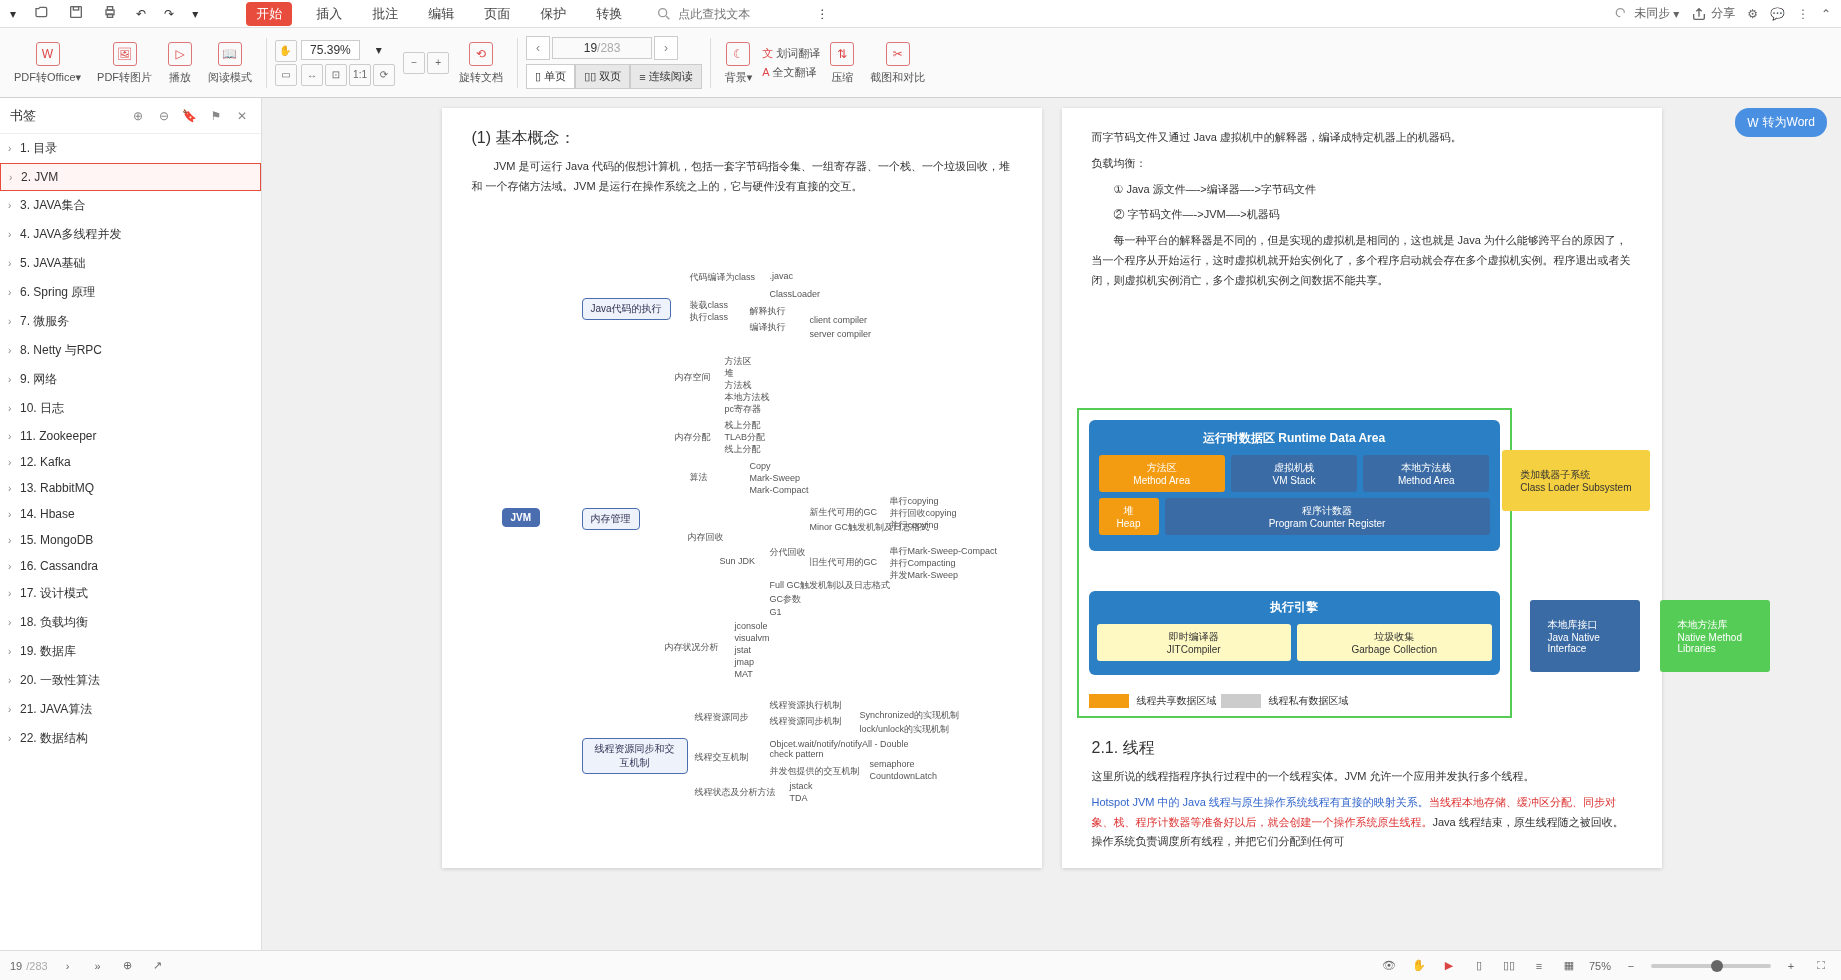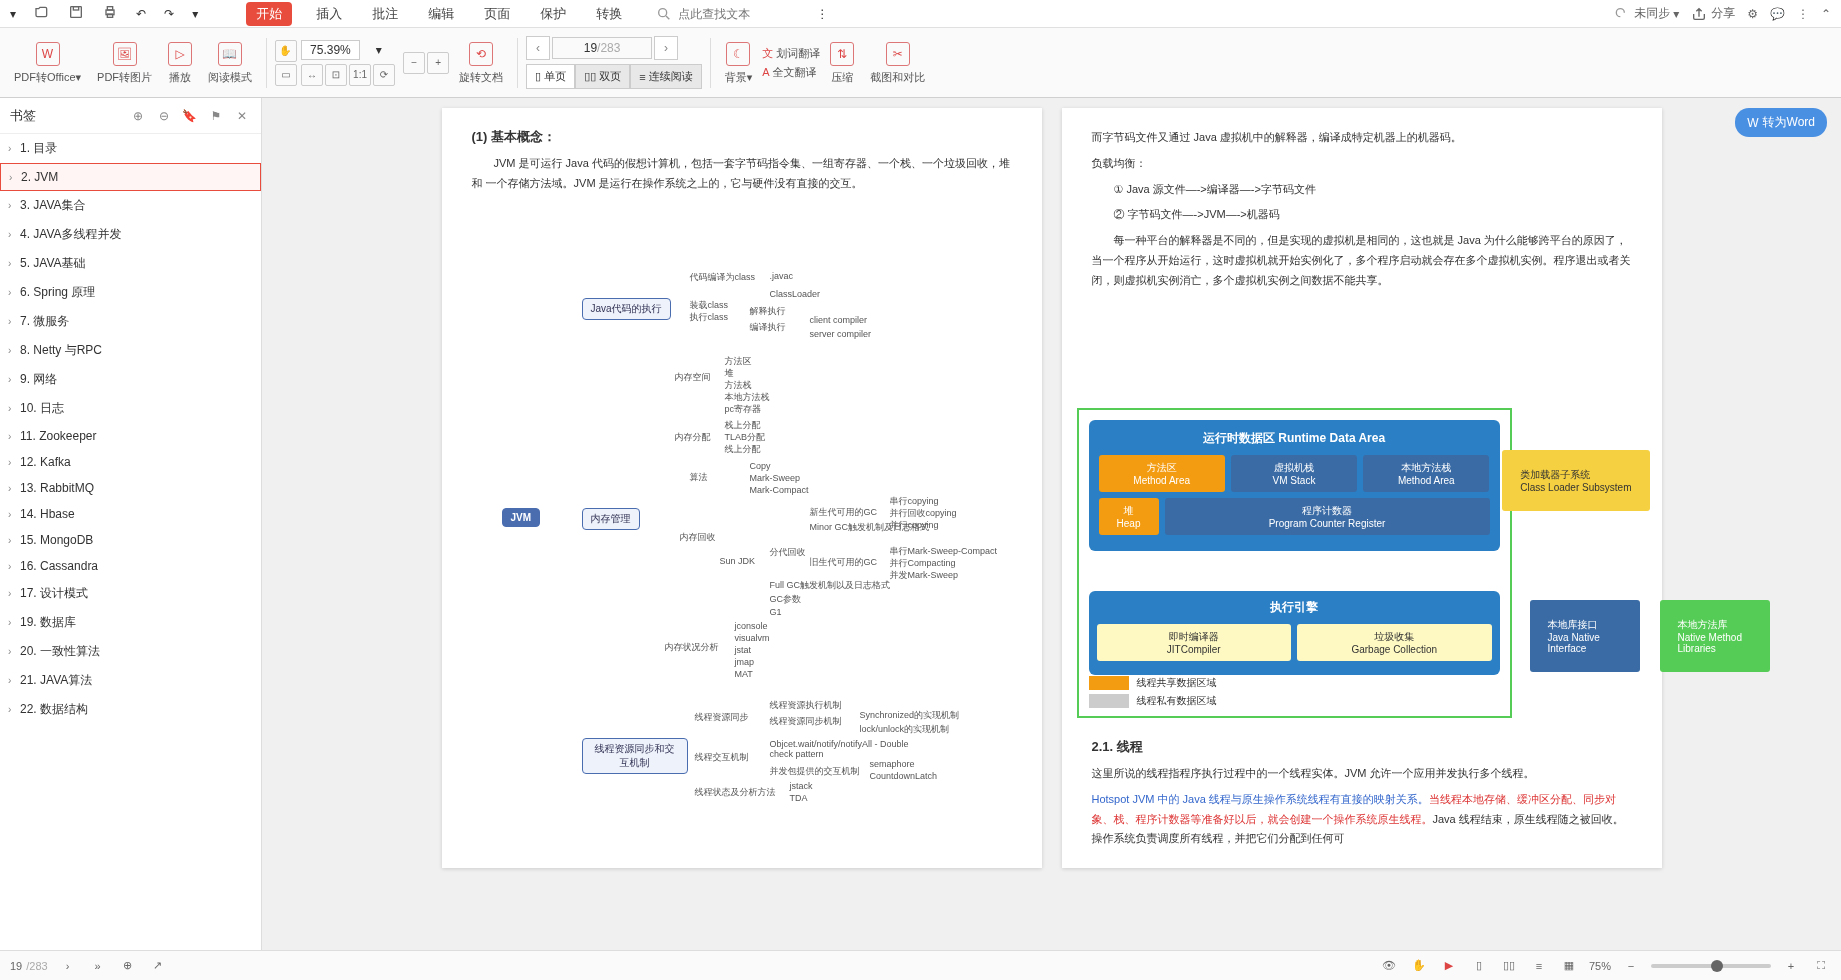--- a/index.html
+++ b/index.html
@@ -35,21 +35,21 @@
 .sidebar-head .title{font-size:13px;color:#333;font-weight:500}
 .sidebar-head .sp{flex:1}
 .sidebar-head .hi{width:18px;height:18px;color:#888;cursor:pointer;display:flex;align-items:center;justify-content:center}
 .bm-list{flex:1;overflow-y:auto}
 .bm-item{padding:6px 10px 6px 20px;font-size:12px;color:#333;cursor:pointer;display:flex;align-items:center;gap:4px;position:relative}
 .bm-item::before{content:"›";position:absolute;left:8px;color:#888;font-size:10px}
 .bm-item.active{border:1px solid #e84c3d;background:#fff5f4}
 .content{flex:1;background:#f0f0f0;overflow:auto;position:relative}
 .pages{display:flex;gap:20px;padding:10px;justify-content:center}
 .page{background:#fff;box-shadow:0 1px 4px rgba(0,0,0,.15);width:600px;height:760px;position:relative;font-size:11px;padding:20px 30px}
-.page h4{font-size:13px;margin-bottom:8px;font-weight:700}
+.page h4{font-size:16px;margin-bottom:8px;font-weight:400}
 .page p{font-size:11px;line-height:1.8;color:#333;margin-bottom:6px}
 .mindmap{position:absolute;top:160px;left:60px;right:20px;bottom:20px}
 .mm-node{position:absolute;border:1px solid #4a6db0;background:#eef2fb;border-radius:4px;padding:3px 8px;font-size:10px;color:#335}
 .mm-root{background:#4a6db0;color:#fff;font-weight:600}
 .mm-leaf{border:none;background:none;color:#555;font-size:9px}
 .diagram{position:absolute;top:300px;left:15px;right:150px;border:2px solid #5c5;padding:10px;height:310px}
 .dg-big{background:#2b7fc4;border-radius:6px;padding:10px;color:#fff}
 .dg-title{text-align:center;font-size:12px;font-weight:600;margin-bottom:8px}
 .dg-row{display:flex;gap:6px;margin-bottom:6px}
 .dg-box{flex:1;text-align:center;padding:6px;border-radius:3px;font-size:10px}
@@ -244,20 +244,21 @@
           <div class="bm-item">8. Netty 与RPC</div>
           <div class="bm-item">9. 网络</div>
           <div class="bm-item">10. 日志</div>
           <div class="bm-item">11. Zookeeper</div>
           <div class="bm-item">12. Kafka</div>
           <div class="bm-item">13. RabbitMQ</div>
           <div class="bm-item">14. Hbase</div>
           <div class="bm-item">15. MongoDB</div>
           <div class="bm-item">16. Cassandra</div>
           <div class="bm-item">17. 设计模式</div>
+          <div class="bm-item">18. 负载均衡</div>
           <div class="bm-item">19. 数据库</div>
           <div class="bm-item">20. 一致性算法</div>
           <div class="bm-item">21. JAVA算法</div>
           <div class="bm-item">22. 数据结构</div>
         </div>
   </div>
 
   <div class="content">
     <div class="word-btn">
       <span>W</span>
@@ -280,21 +281,21 @@
           <div class="mm-leaf mm-node" style="top:0;left:260px">.javac</div>
           <div class="mm-leaf mm-node" style="top:18px;left:260px">ClassLoader</div>
           <div class="mm-leaf mm-node" style="top:34px;left:240px">解释执行</div>
           <div class="mm-leaf mm-node" style="top:50px;left:240px">编译执行</div>
           <div class="mm-leaf mm-node" style="top:44px;left:300px">client compiler</div>
           <div class="mm-leaf mm-node" style="top:58px;left:300px">server compiler</div>
 
           <div class="mm-leaf mm-node" style="top:100px;left:165px">内存空间</div>
           <div class="mm-leaf mm-node" style="top:160px;left:165px">内存分配</div>
           <div class="mm-leaf mm-node" style="top:200px;left:180px">算法</div>
-          <div class="mm-leaf mm-node" style="top:260px;left:170px">内存回收</div>
+          <div class="mm-leaf mm-node" style="top:260px;left:178px">内存回收</div>
           <div class="mm-leaf mm-node" style="top:370px;left:155px">内存状况分析</div>
           <div class="mm-leaf mm-node" style="top:84px;left:215px">方法区</div>
           <div class="mm-leaf mm-node" style="top:96px;left:215px">堆</div>
           <div class="mm-leaf mm-node" style="top:108px;left:215px">方法栈</div>
           <div class="mm-leaf mm-node" style="top:120px;left:215px">本地方法栈</div>
           <div class="mm-leaf mm-node" style="top:132px;left:215px">pc寄存器</div>
           <div class="mm-leaf mm-node" style="top:148px;left:215px">栈上分配</div>
           <div class="mm-leaf mm-node" style="top:160px;left:215px">TLAB分配</div>
           <div class="mm-leaf mm-node" style="top:172px;left:215px">线上分配</div>
           <div class="mm-leaf mm-node" style="top:190px;left:240px">Copy</div>
@@ -369,21 +370,21 @@
               <div class="dg-box dg-yellow" style="white-space:pre-line">垃圾收集
 Garbage Collection</div>
             </div>
           </div>
           <div class="dg-side" style="top:40px;background:#f5d040;color:#333;white-space:pre-line">类加载器子系统
 Class Loader Subsystem</div>
           <div class="dg-side" style="top:190px;background:#3a6ba5;color:#fff;white-space:pre-line;right:-130px;width:110px">本地库接口
 Java Native Interface</div>
           <div class="dg-side" style="top:190px;background:#5c5;color:#fff;white-space:pre-line;right:-260px;width:110px">本地方法库
 Native Method Libraries</div>
-          <div class="legend" style="position:absolute;bottom:8px;left:10px;flex-direction:column;align-items:flex-start;gap:4px">
+          <div class="legend" style="position:absolute;bottom:8px;left:10px;flex-direction:row;align-items:flex-start;gap:4px">
             <div style="display:flex;align-items:center;gap:8px">
                   <div class="sw" style="background:#f39c12"></div>
                   <span>线程共享数据区域</span>
                 </div>
             <div style="display:flex;align-items:center;gap:8px">
                   <div class="sw" style="background:#ccc"></div>
                   <span>线程私有数据区域</span>
                 </div>
           </div>
         </div>

